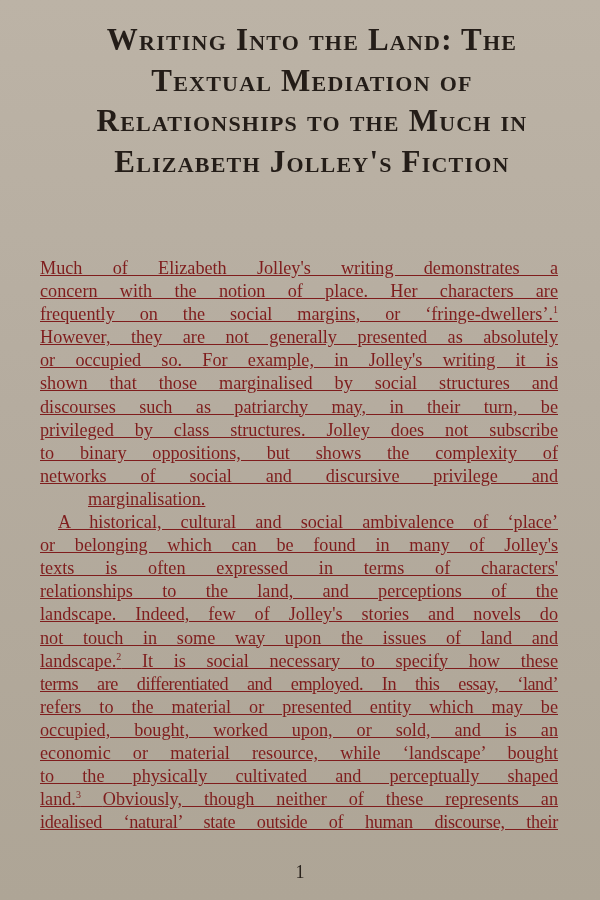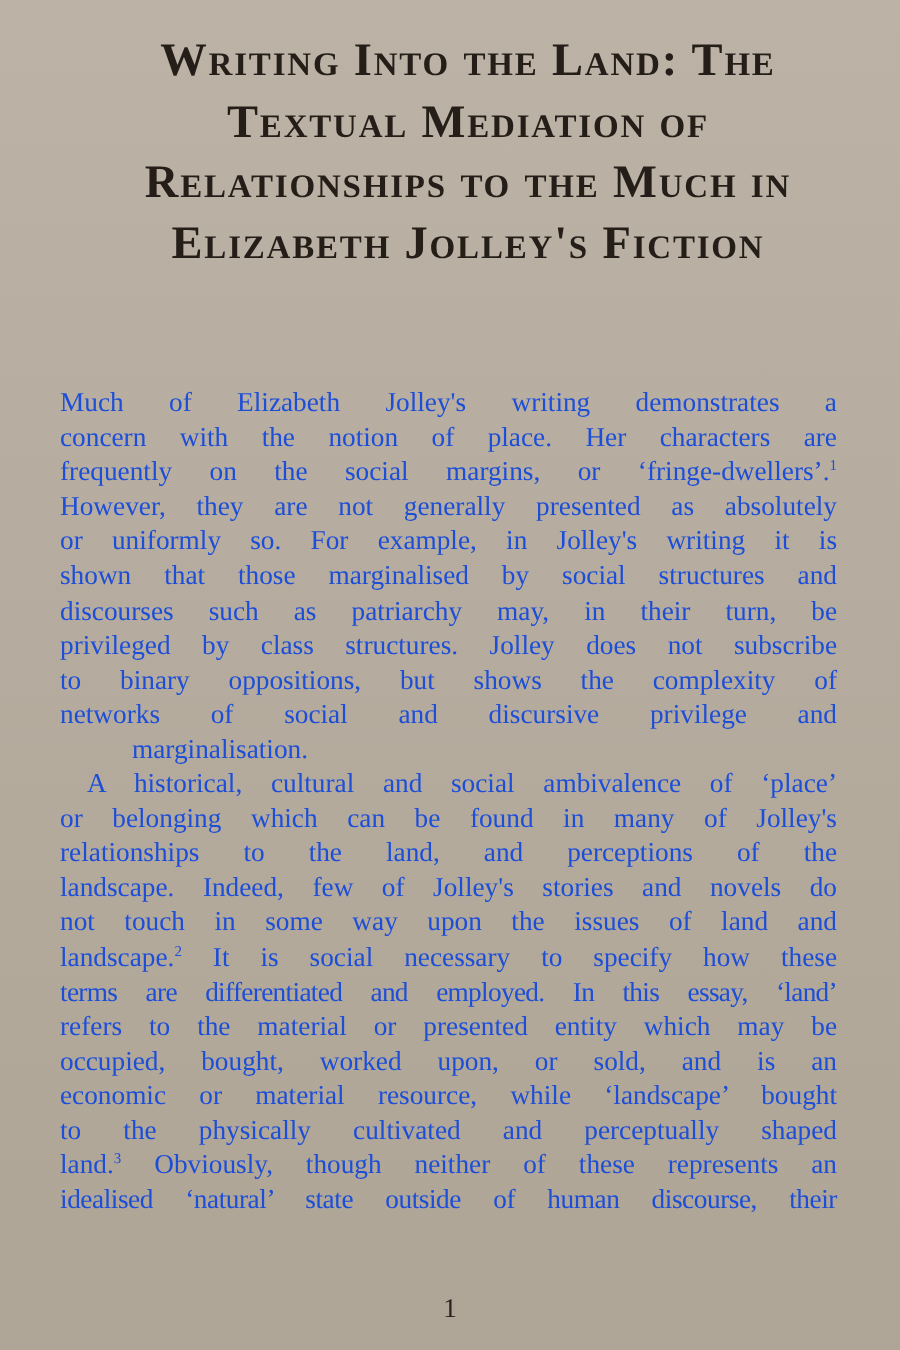--- a/index.html
+++ b/index.html
@@ -36,21 +36,22 @@
       display: block;
       white-space: nowrap;
     }
     .body-text {
       position: absolute;
       top: 257px;
       left: 40px;
       width: 518px;
       font-size: 18.2px;
       line-height: 23.1px;
-      color: #1d4ed8;
+      color: #7f1d1d;
+      text-decoration: underline;
     }
     .body-text .ln {
       display: block;
       white-space: nowrap;
       text-align: justify;
       text-align-last: justify;
       height: 23.1px;
     }
     .body-text .ln.last {
       text-align-last: left;
@@ -86,32 +87,33 @@
     <span class="line">Elizabeth Jolley's Fiction</span>
   </h1>
 
   <div class="body-text">
 
     <div>
       <span class="ln">Much of Elizabeth Jolley's writing demonstrates a</span>
       <span class="ln">concern with the notion of place. Her characters are</span>
       <span class="ln"><span>frequently on the social margins, or ‘fringe-dwellers’.</span><sup>1</sup></span>
       <span class="ln">However, they are not generally presented as absolutely</span>
-      <span class="ln">or uniformly so. For example, in Jolley's writing it is</span>
+      <span class="ln">or occupied so. For example, in Jolley's writing it is</span>
       <span class="ln">shown that those marginalised by social structures and</span>
       <span class="ln">discourses such as patriarchy may, in their turn, be</span>
       <span class="ln">privileged by class structures. Jolley does not subscribe</span>
       <span class="ln">to binary oppositions, but shows the complexity of</span>
       <span class="ln">networks of social and discursive privilege and</span>
       <span class="ln last">marginalisation.</span>
     </div>
 
     <div>
       <span class="ln indent">A historical, cultural and social ambivalence of ‘place’</span>
       <span class="ln">or belonging which can be found in many of Jolley's</span>
+      <span class="ln">texts is often expressed in terms of characters'</span>
       <span class="ln">relationships to the land, and perceptions of the</span>
       <span class="ln">landscape. Indeed, few of Jolley's stories and novels do</span>
       <span class="ln">not touch in some way upon the issues of land and</span>
       <span class="ln"><span>landscape.</span><sup>2</sup> <span>It is social necessary to specify how these</span></span>
       <span class="ln" style="letter-spacing:-0.45px;">terms are differentiated and employed. In this essay, ‘land’</span>
       <span class="ln">refers to the material or presented entity which may be</span>
       <span class="ln">occupied, bought, worked upon, or sold, and is an</span>
       <span class="ln">economic or material resource, while ‘landscape’ bought</span>
       <span class="ln">to the physically cultivated and perceptually shaped</span>
       <span class="ln"><span>land.</span><sup>3</sup> <span>Obviously, though neither of these represents an</span></span>

